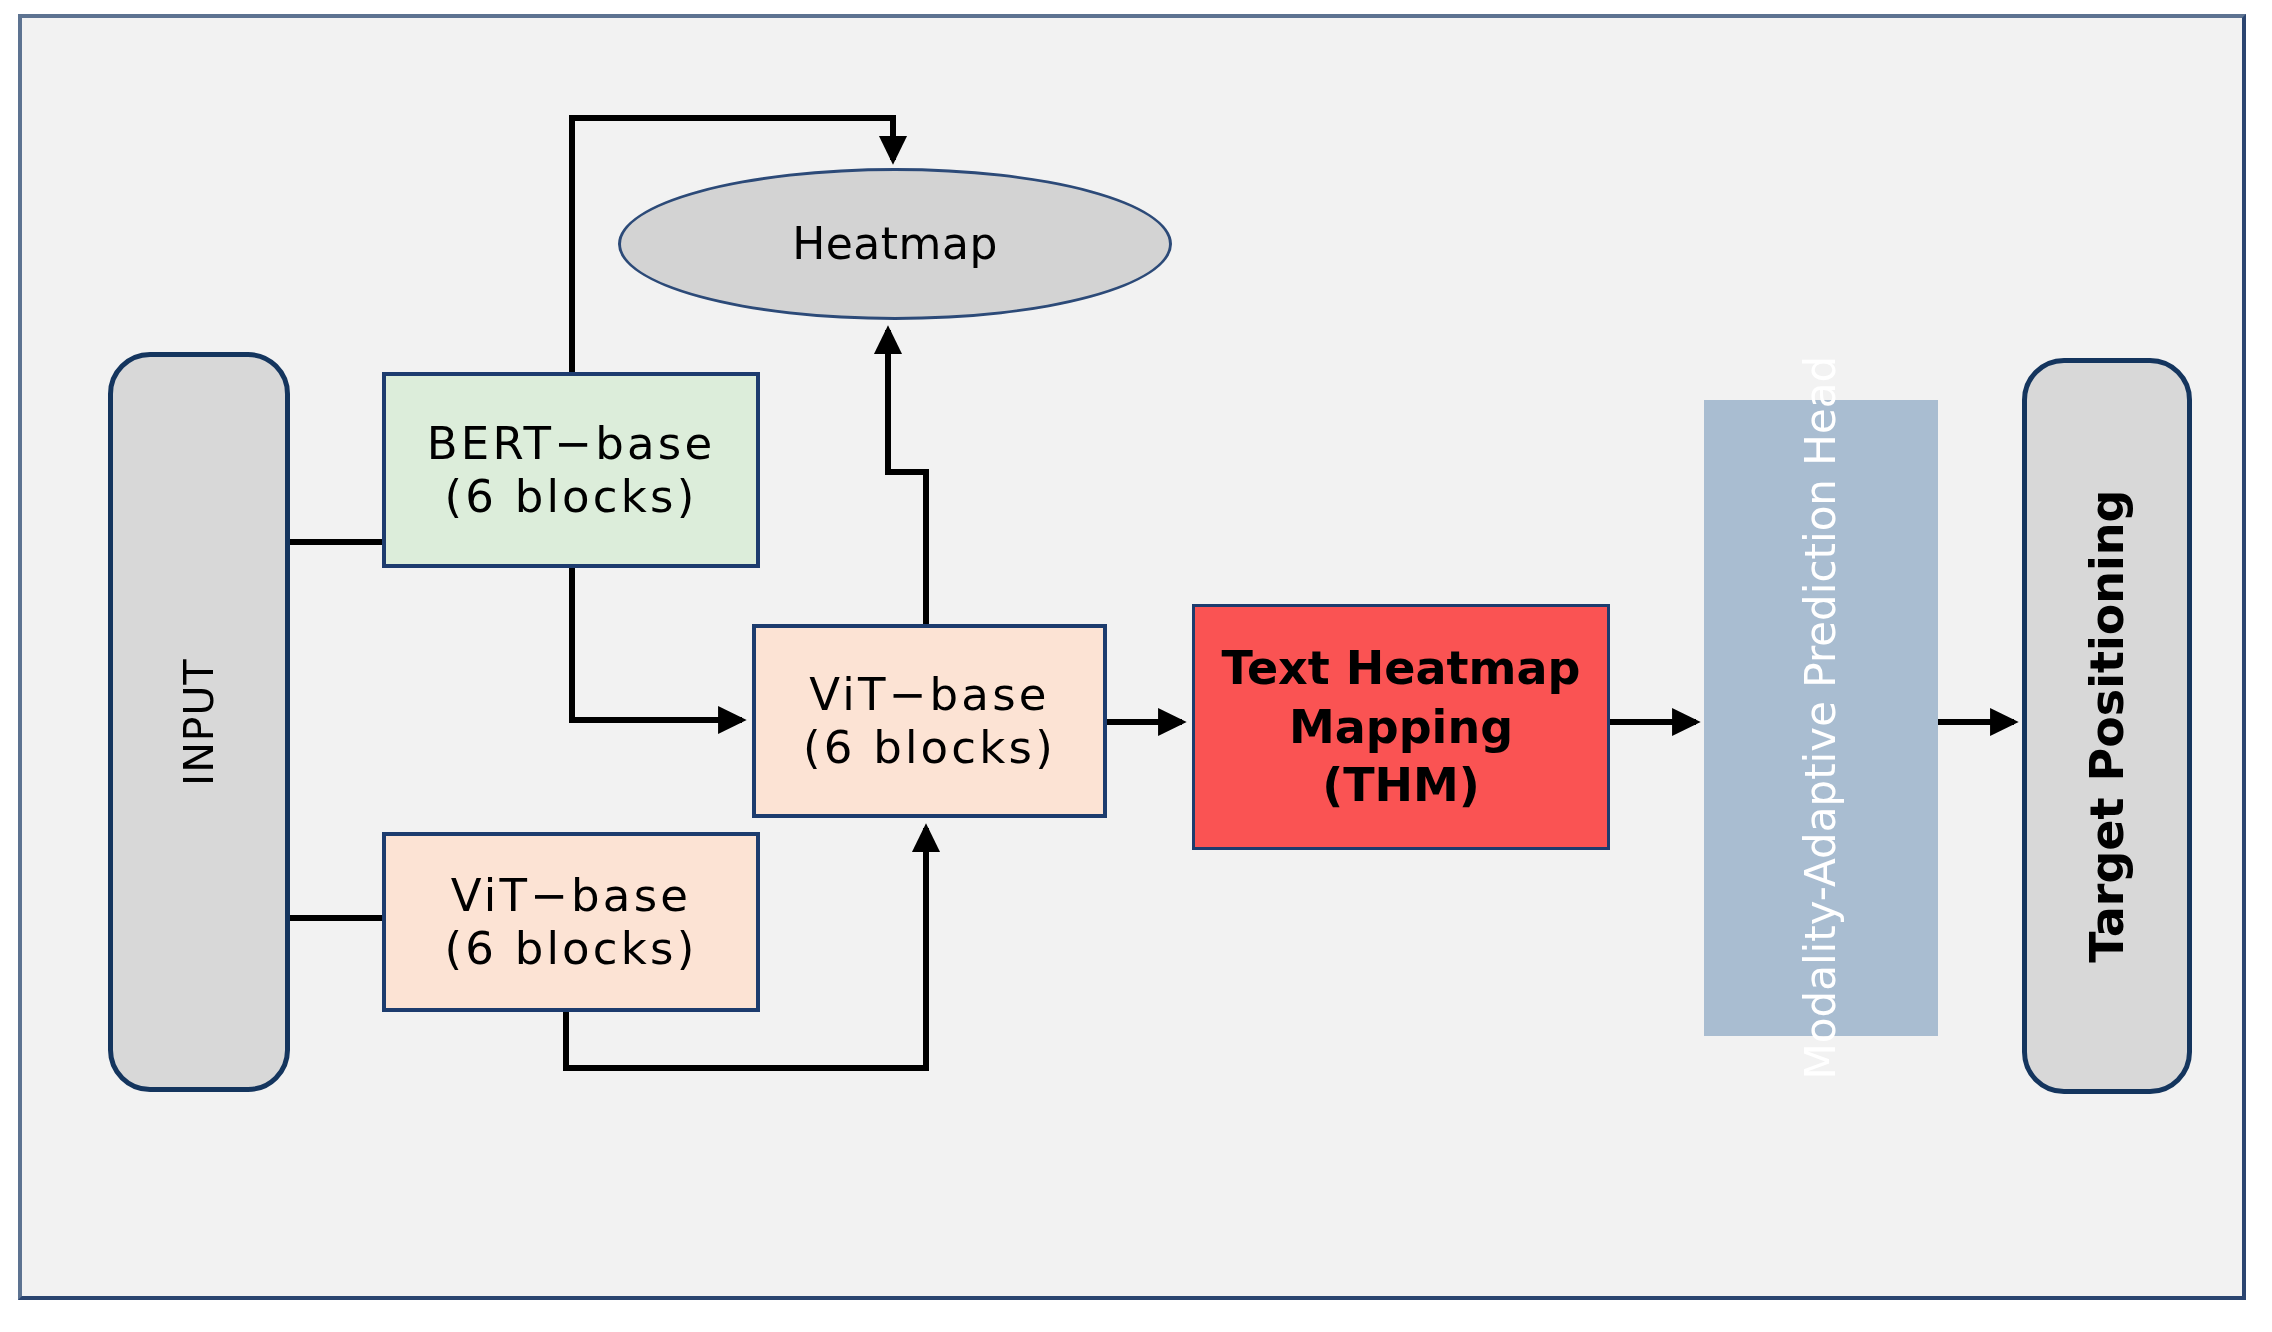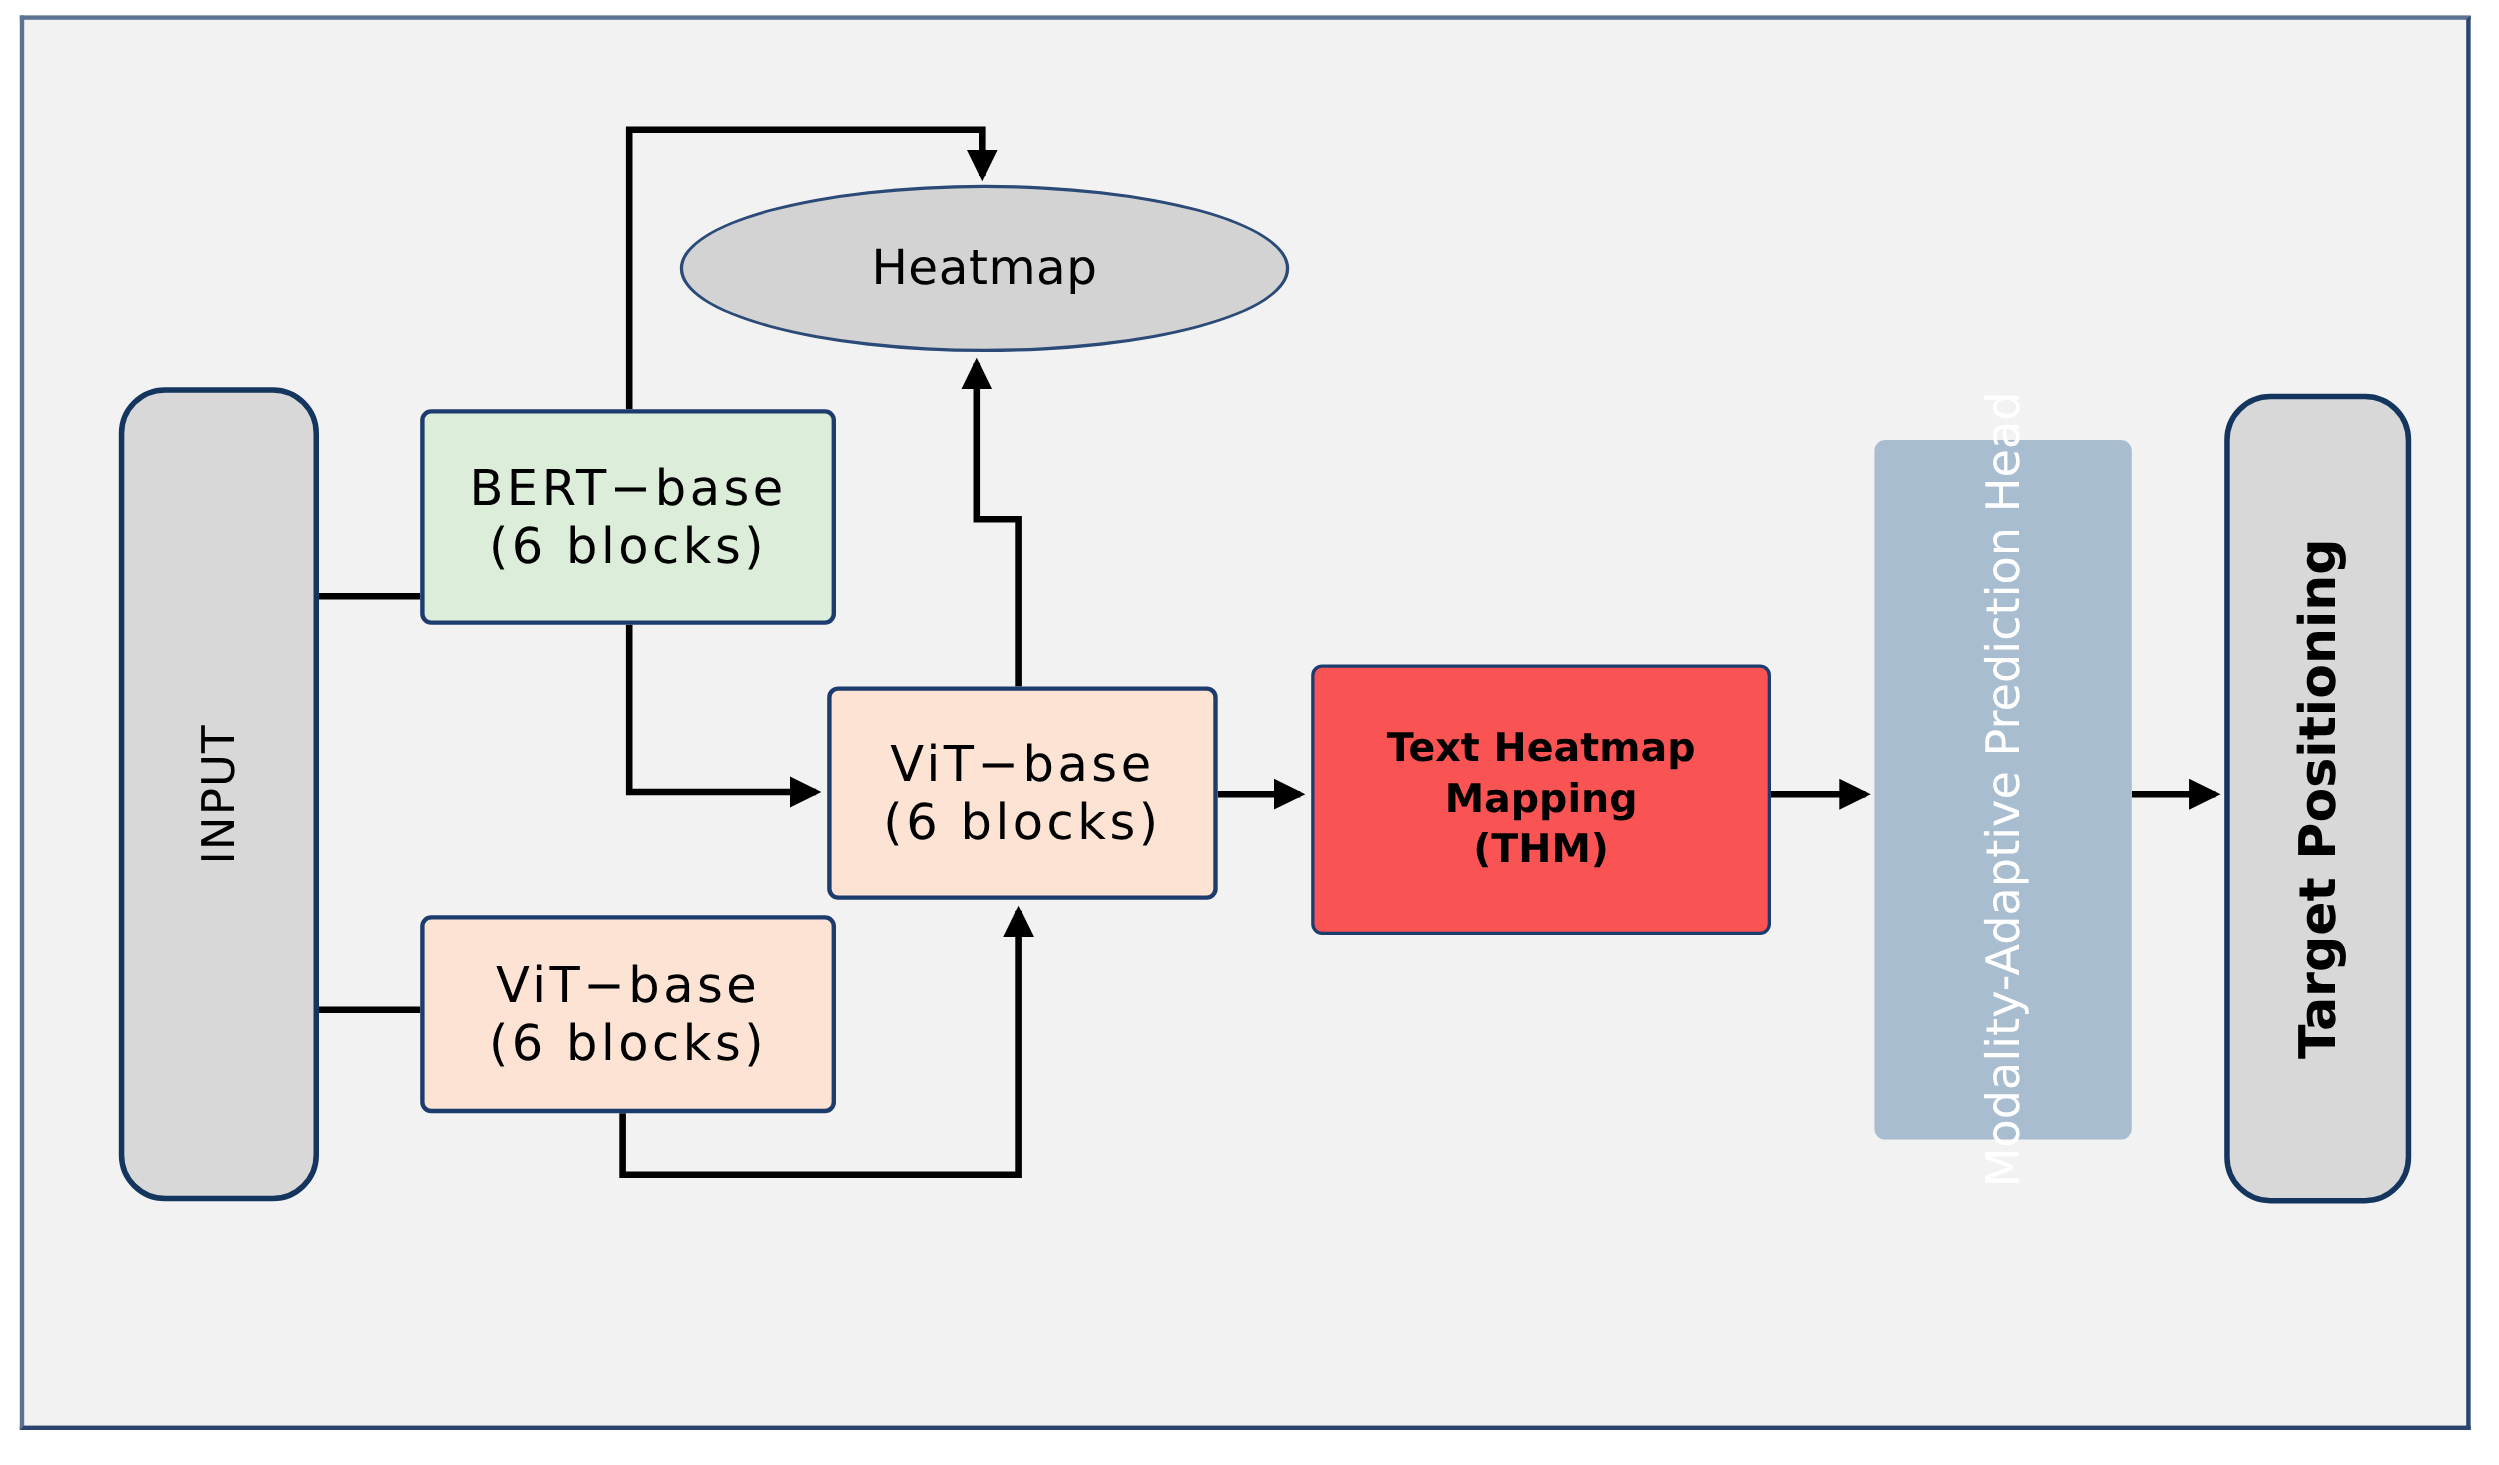--- a/index.html
+++ b/index.html
@@ -41,21 +41,20 @@
   }
   
   .node {
     position: absolute;
     box-sizing: border-box;
     display: flex;
     align-items: center;
     justify-content: center;
     text-align: center;
     color: #000000;
-    border-radius: 10px;
   }
   .node .lbl {
     display: block;
     line-height: 1.18;
     white-space: pre-line;
   }
 
   
   #node-input {
     left: 108px;
@@ -133,21 +132,21 @@
   
   #node-thm {
     left: 1192px;
     top: 604px;
     width: 418px;
     height: 246px;
     background: #fa5353;
     border: 3px solid #1d3c6e;
   }
   #node-thm .lbl {
-    font-size: 36px;
+    font-size: 46px;
     font-weight: bold;
     line-height: 1.28;
   }
 
   
   #node-head {
     left: 1704px;
     top: 400px;
     width: 234px;
     height: 636px;

